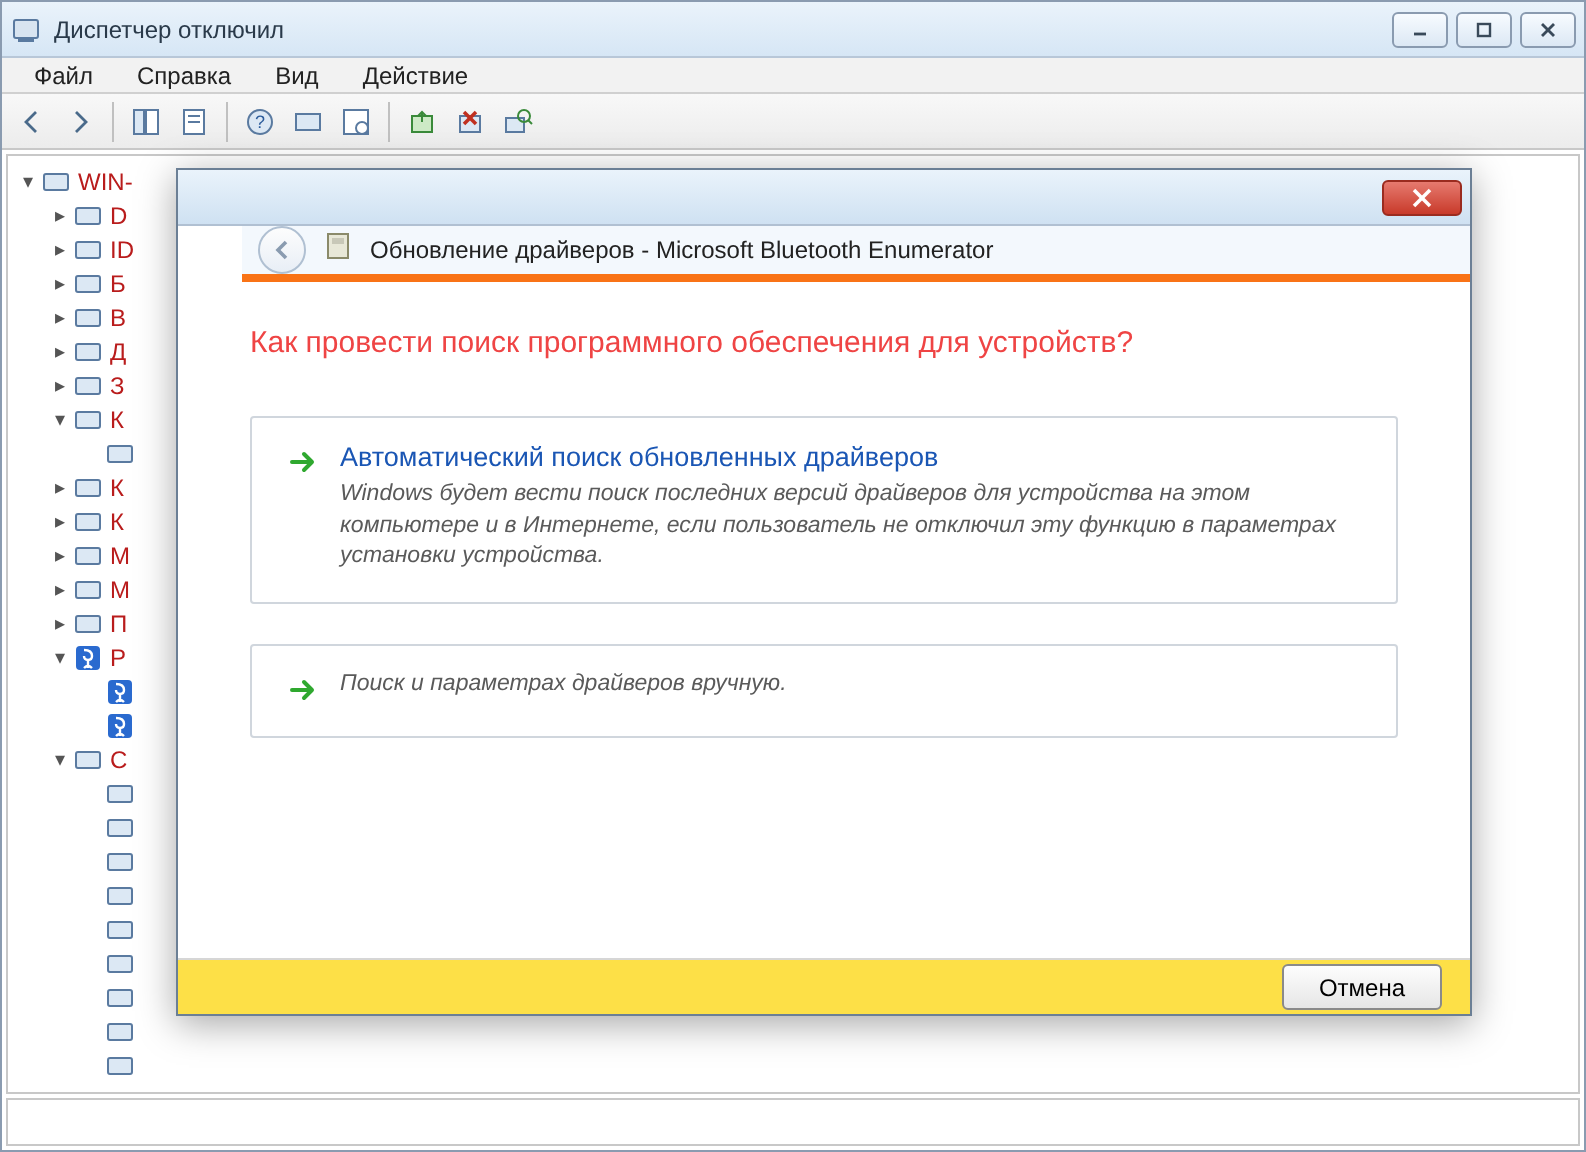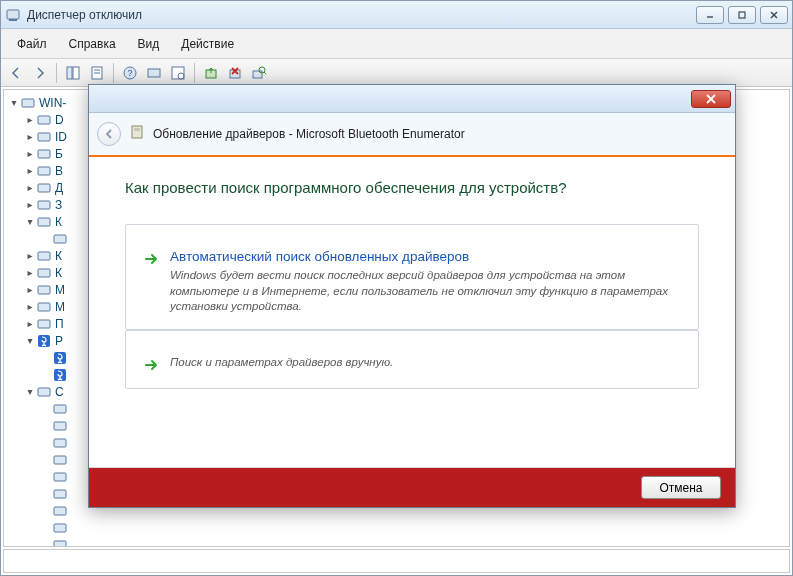--- a/index.html
+++ b/index.html
@@ -7,53 +7,53 @@
 
 
 .main-window { width: 793px; height: 576px; border: 1px solid #8a9bb0; background: #fff; display: flex; flex-direction: column; }
 .titlebar { height: 28px; background: linear-gradient(#eaf3fb, #d6e6f5); display: flex; align-items: center; padding: 0 4px; border-bottom: 1px solid #b8c7d8; }
 .titlebar-icon { width: 16px; height: 16px; margin-right: 6px; display: inline-flex; align-items: center; justify-content: center; }
 .titlebar-text { font-size: 12px; color: #2a3a4a; flex: 1; }
 .win-buttons { display: flex; gap: 4px; }
 .win-btn { width: 28px; height: 18px; border: 1px solid #8a9bb0; border-radius: 3px; background: linear-gradient(#f7fbff,#dce8f4); display: flex; align-items: center; justify-content: center; font-size: 10px; color: #3a4a5a; cursor: default; }
 .win-btn.close { }
 
-.menubar { height: 30px; background: #f2f2f2; display: flex; align-items: center; padding: 0 6px; gap: 2px; border-bottom: 1px solid #d0d0d0; }
+.menubar { height: 18px; background: #f2f2f2; display: flex; align-items: center; padding: 0 6px; gap: 2px; border-bottom: 1px solid #d0d0d0; }
 .menu-item { font-size: 12px; padding: 2px 10px; color: #222; cursor: default; }
 
 .toolbar { height: 28px; background: linear-gradient(#f8f8f8,#ececec); border-bottom: 1px solid #c8c8c8; display: flex; align-items: center; padding: 0 4px; gap: 2px; }
 .tool-btn { width: 22px; height: 22px; display: flex; align-items: center; justify-content: center; border: 1px solid transparent; border-radius: 2px; }
 .tool-btn svg { width: 16px; height: 16px; }
 .tool-sep { width: 1px; height: 20px; background: #c0c0c0; margin: 0 3px; }
 
 .content-area { flex: 1; background: #fff; border: 1px solid #c8c8c8; margin: 2px; position: relative; overflow: hidden; }
 .tree { padding: 4px; font-size: 12px; }
 .tree-row { display: flex; align-items: center; height: 17px; white-space: nowrap; overflow: hidden; }
 .tree-indent { display: inline-block; }
 .tree-toggle { width: 12px; display: inline-flex; align-items: center; justify-content: center; font-size: 10px; color: #555; }
 .tree-icon { width: 16px; height: 16px; margin-right: 3px; display: inline-flex; align-items: center; justify-content: center; }
-.tree-text { color: #0c4a6e; }
+.tree-text { color: #b91c1c; }
 
 .bottom-pane { height: 24px; border: 1px solid #c8c8c8; margin: 0 2px 2px 2px; background: #fff; }
 
 
 .dialog { position: absolute; left: 88px; top: 84px; width: 648px; height: 424px; border: 1px solid #6b7f95; background: #fff; box-shadow: 0 4px 18px rgba(0,0,0,0.35); display: flex; flex-direction: column; }
 .dlg-titlebar { height: 28px; background: linear-gradient(#eaf3fb,#cfe1f2); display: flex; align-items: center; justify-content: flex-end; padding: 0 4px; border-bottom: 1px solid #b0c0d2; }
 .dlg-close { width: 40px; height: 18px; border-radius: 3px; background: linear-gradient(#e67a6f,#c83a2a); border: 1px solid #9a2b1f; display: flex; align-items: center; justify-content: center; color: #fff; font-size: 11px; font-weight: bold; cursor: default; }
-.dlg-header { height: 44px; display: flex; align-items: center; padding: 0 8px; gap: 8px; background: #f3f8fd; border-bottom: 2px solid #f97316; }
+.dlg-header { height: 28px; display: flex; align-items: center; padding: 0 8px; gap: 8px; background: #f3f8fd; border-bottom: 4px solid #f97316; margin-left: 32px; }
 .dlg-back { width: 24px; height: 24px; border-radius: 12px; border: 1px solid #b0c0d2; background: linear-gradient(#fdfdfd,#e8eef6); display: flex; align-items: center; justify-content: center; color: #6b7f95; font-size: 12px; }
 .dlg-header-text { font-size: 12px; color: #222; }
 .dlg-body { flex: 1; padding: 22px 36px 10px 36px; background: #fff; }
-.dlg-heading { font-size: 15px; color: #14532d; margin-bottom: 28px; }
-.option-box { border: 1px solid #d0d6dd; border-radius: 2px; padding: 24px 16px 14px 16px; cursor: default; }
+.dlg-heading { font-size: 15px; color: #ef4444; margin-bottom: 28px; }
+.option-box { border: 1px solid #d0d6dd; border-radius: 2px; padding: 12px 16px 14px 16px; margin-bottom: 20px; cursor: default; }
 .option-row { display: flex; align-items: flex-start; gap: 10px; }
 .option-arrow { width: 18px; height: 18px; flex: none; display: flex; align-items: center; justify-content: center; margin-top: 1px; }
 .option-title { font-size: 13.5px; color: #1a56b4; margin-bottom: 4px; }
 .option-desc { font-size: 11.5px; color: #5a5a5a; line-height: 1.35; font-style: italic; }
-.dlg-footer { height: 40px; background: #b91c1c; border-top: 1px solid #d6d6d6; display: flex; align-items: center; justify-content: flex-end; padding: 0 14px; }
+.dlg-footer { height: 28px; background: #fde047; border-top: 1px solid #d6d6d6; display: flex; align-items: center; justify-content: flex-end; padding: 0 14px; }
 .dlg-btn { min-width: 80px; height: 23px; border: 1px solid #8a8a8a; background: linear-gradient(#fdfdfd,#e6e6e6); border-radius: 3px; font-size: 12px; padding: 0 12px; cursor: default; }
 
 
 .ic-stroke { stroke: #4a6a8a; stroke-width: 1.4; fill: none; }
 </style>
 </head>
 <body>
 
 <div class="main-window">
 

